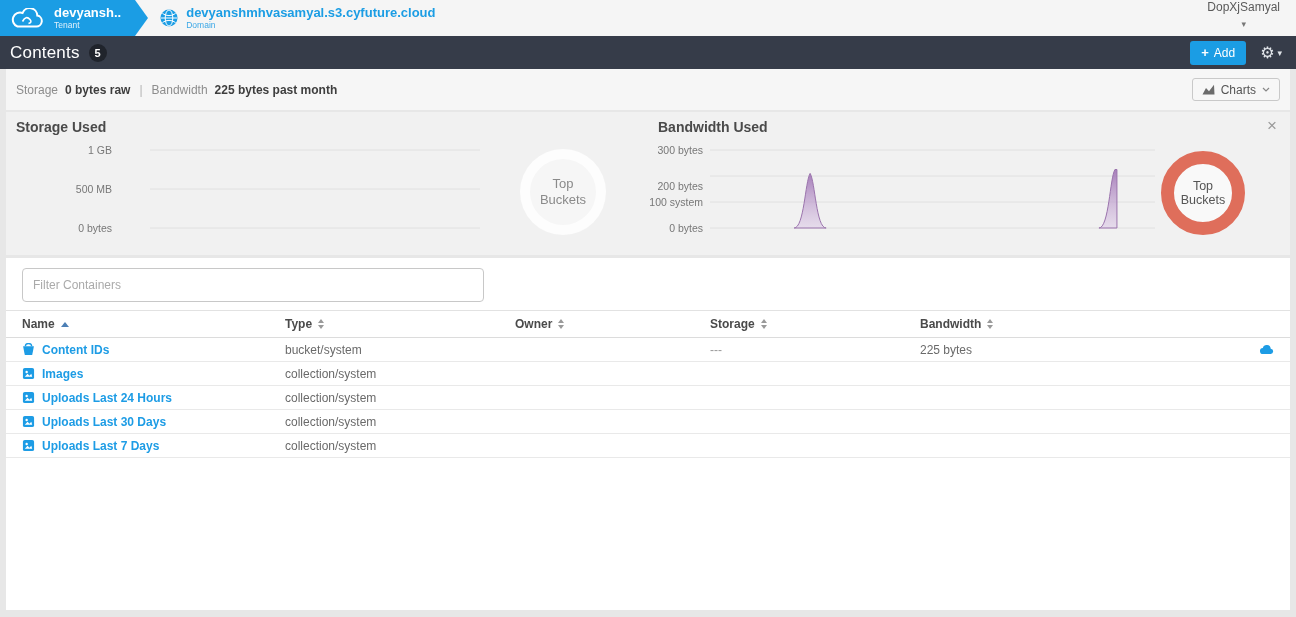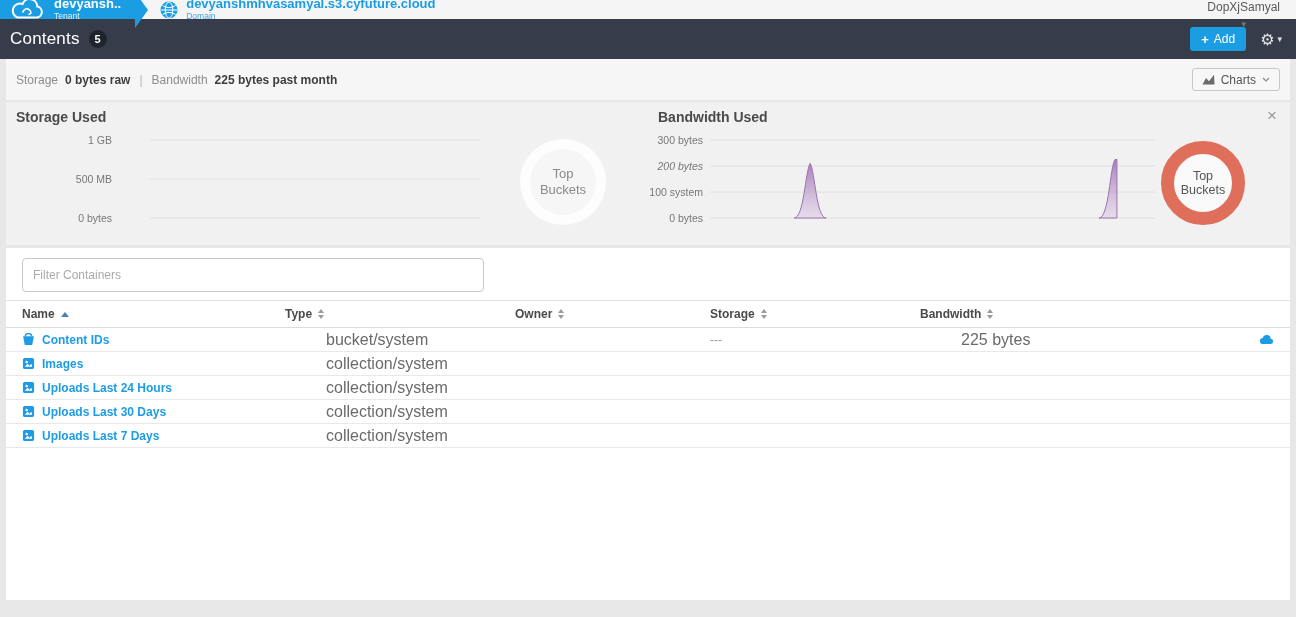--- a/index.html
+++ b/index.html
@@ -2,35 +2,35 @@
 <html><head>
 <meta charset="utf-8">
 <style>
   html,body{margin:0;padding:0;}
   body{
     width:1296px;height:617px;overflow:hidden;
     font-family:"Liberation Sans","DejaVu Sans",sans-serif;
     background:#e7e7e7;
     -webkit-font-smoothing:antialiased;
   }
-  .topbar{height:19px;background:#f5f5f5;display:flex;align-items:stretch;position:relative;}
+  .topbar{height:36px;background:#f5f5f5;display:flex;align-items:stretch;position:relative;}
   .tenant-chip{background:#1b9de4;display:flex;align-items:center;padding:0 4px 0 0;position:relative;cursor:pointer;}
   .tenant-chip .logo-wrap{width:54px;display:flex;align-items:center;justify-content:center;}
   .tenant-text{display:flex;flex-direction:column;justify-content:center;padding-right:10px;line-height:1.1;}
   .tenant-name{color:#fff;font-weight:bold;font-size:13px;}
   .tenant-label{color:#dff0fb;font-size:8.5px;margin-top:1px;}
   .tenant-arrow{width:0;height:0;border-top:18px solid transparent;border-bottom:18px solid transparent;border-left:13px solid #1b9de4;align-self:center;}
   .domain-chip{display:flex;align-items:center;gap:8px;padding-left:12px;cursor:pointer;}
   .domain-text{display:flex;flex-direction:column;justify-content:center;line-height:1.1;}
   .domain-name{color:#1b9de4;font-weight:bold;font-size:13px;}
   .domain-label{color:#3aa7e6;font-size:8.5px;margin-top:1px;}
   .user-menu{margin-left:auto;display:flex;align-items:center;gap:5px;padding-right:16px;color:#5a5a5a;font-size:12px;cursor:pointer;flex-direction:column;}
   .caret{font-size:9px;color:#777;}
 
-  .navbar{height:40px;background:#363c49;display:flex;align-items:center;padding:0 10px;}
+  .navbar{height:33px;background:#363c49;display:flex;align-items:center;padding:0 10px;}
   .page-title{color:#fff;font-size:17px;letter-spacing:.2px;}
   .count-badge{margin-left:9px;background:#20242c;color:#fff;font-size:11px;font-weight:bold;width:18px;height:18px;border-radius:50%;display:flex;align-items:center;justify-content:center;}
   .add-btn{margin-left:auto;background:#1b9de4;color:#fff;border:none;border-radius:3px;height:24px;padding:0 11px;font-size:12px;display:flex;align-items:center;gap:5px;cursor:pointer;font-family:inherit;}
   .add-btn .plus{font-weight:bold;font-size:13px;}
   .gear-menu{display:flex;align-items:center;gap:3px;margin-left:14px;margin-right:4px;cursor:pointer;}
   .gear-glyph{color:#dfe3e8;font-size:16px;}
   .gear-menu .caret{color:#dfe3e8;}
 
   .main{height:548px;box-sizing:border-box;padding:0 6px 7px;display:flex;flex-direction:column;background:#e7e7e7;}
   .stats-band{height:41px;background:#f6f6f6;display:flex;align-items:center;padding:0 10px;position:relative;margin-bottom:2px;}
@@ -59,21 +59,21 @@
   .grid-cols{display:grid;grid-template-columns:263px 230px 195px 210px 1fr 40px;align-items:center;padding:0 16px;}
   .thead{height:26px;border-top:1px solid #e2e2e2;border-bottom:1px solid #dcdcdc;}
   .th{display:flex;align-items:center;gap:6px;font-size:12px;font-weight:bold;color:#4a4a4a;cursor:pointer;}
   .sort-both{display:flex;flex-direction:column;gap:2px;}
   .tri-up{width:0;height:0;border-left:3.5px solid transparent;border-right:3.5px solid transparent;border-bottom:4px solid #9a9a9a;}
   .tri-down{width:0;height:0;border-left:3.5px solid transparent;border-right:3.5px solid transparent;border-top:4px solid #9a9a9a;}
   .tri-asc{border-left:4px solid transparent;border-right:4px solid transparent;border-bottom:5px solid #4c7fb5;}
   .trow{height:23px;border-bottom:1px solid #e9e9e9;}
   .cell-name{display:flex;align-items:center;gap:7px;overflow:hidden;}
   .row-link{color:#1d9ce5;font-size:12px;font-weight:bold;text-decoration:none;white-space:nowrap;cursor:pointer;}
-  .cell-text{font-size:16px;color:#6a6a6a;margin-left:41px;}
+  .cell-text{font-size:12px;color:#6a6a6a;}
   .cell-muted{font-size:12px;color:#999;}
   .cell-action{display:flex;justify-content:flex-end;}
   .row-icon{display:flex;align-items:center;}
   .action-icon{cursor:pointer;display:flex;}
 </style>
 </head>
 <body>
 
 <div class="topbar">
   <div class="tenant-chip">
@@ -162,21 +162,21 @@
         </svg>
     </div>
     <div class="tb-circle tb-empty">
       <span class="tb-text">Top Buckets</span>
     </div>
 
     <div class="chart-title" style="left:652px">Bandwidth Used</div>
     <div class="chart" style="left:602px;width:547px">
       <div class="yticks" style="width:95px">
           <div class="ytick" style="top: -4px;">300 bytes</div>
-          <div class="ytick" style="top: 22px; font-style: italic;">200 bytes</div>
+          <div class="ytick" style="top: 32px;">200 bytes</div>
           <div class="ytick" style="top: 48px;">100 system</div>
           <div class="ytick" style="top: 74px;">0 bytes</div>
         </div>
       <svg class="plot" style="left:102px" viewBox="0 0 445 82" width="445" height="82">
           <line x1="0" x2="445" y1="2" y2="2" stroke="#e0e0e0" stroke-width="1"></line>
           <line x1="0" x2="445" y1="28" y2="28" stroke="#e0e0e0" stroke-width="1"></line>
           <line x1="0" x2="445" y1="54" y2="54" stroke="#e0e0e0" stroke-width="1"></line>
           <line x1="0" x2="445" y1="80" y2="80" stroke="#e0e0e0" stroke-width="1"></line>
           <defs>
             <linearGradient id="spikeGrad" x1="0" y1="0" x2="0" y2="1">

